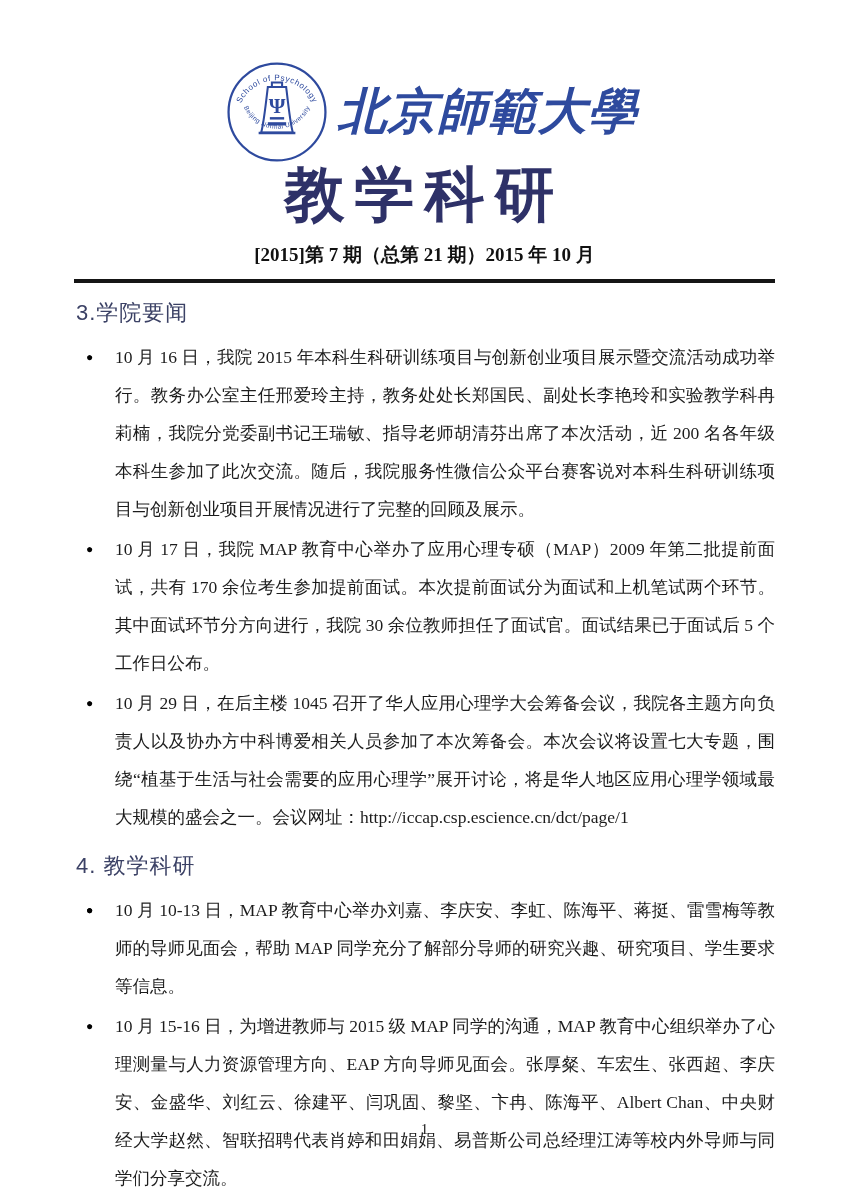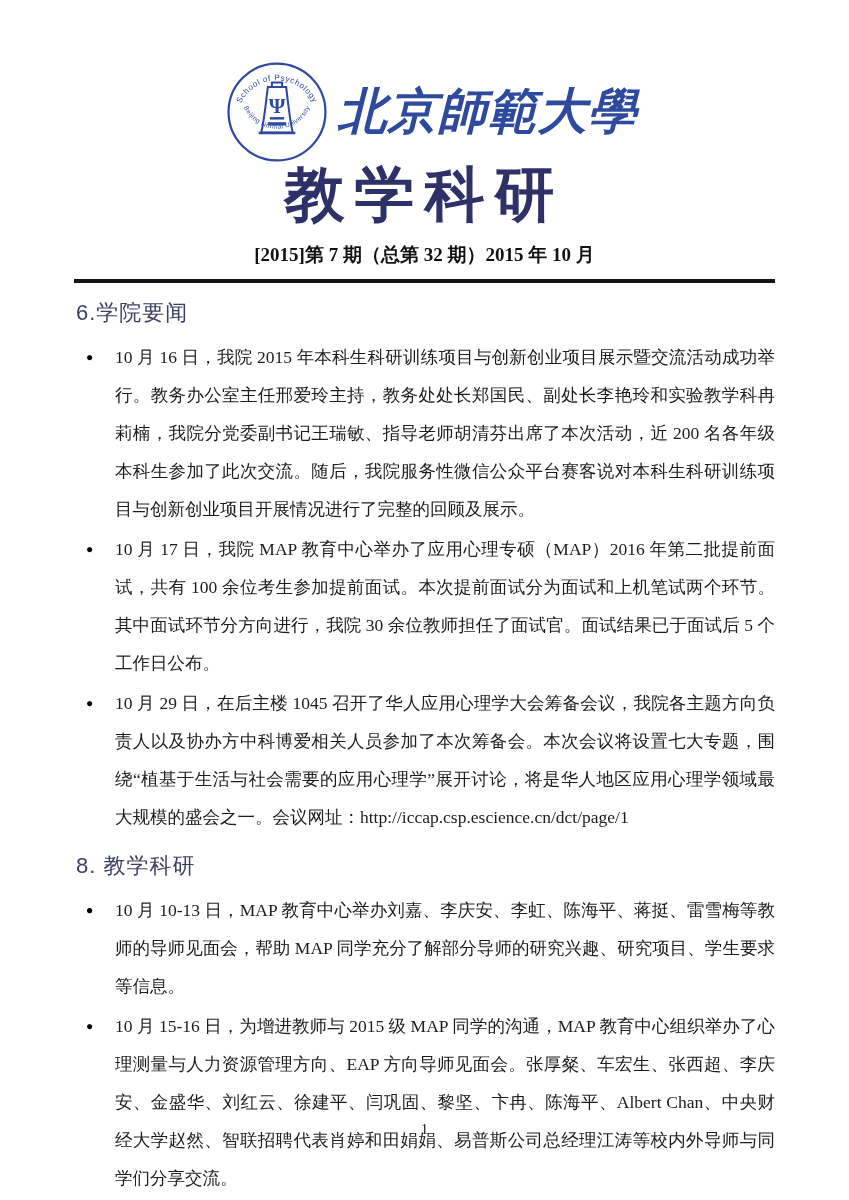--- a/index.html
+++ b/index.html
@@ -119,34 +119,34 @@
         </g>
       </svg>
       <div class="org-name">
         <span class="org-script">北京師範大學</span>
       </div>
     </div>
 
     <div class="doc-title">教学科研</div>
 
     <div class="issue-line">
-      <span class="issue-no">[2015]第 7 期（总第 32 期）</span><span class="issue-date">2015 年 10 月</span>
+      <span class="issue-no">[2015]第 7 期（总第 21 期）</span><span class="issue-date">2015 年 10 月</span>
     </div>
 
     <div class="rule"></div>
   </header>
 
   <main>
-      <div class="section-heading">6.学院要闻</div>
+      <div class="section-heading">3.学院要闻</div>
       <ul class="bullet-list">
         <li><span class="marker">●</span><span>10 月 16 日，我院 2015 年本科生科研训练项目与创新创业项目展示暨交流活动成功举行。教务办公室主任邢爱玲主持，教务处处长郑国民、副处长李艳玲和实验教学科冉莉楠，我院分党委副书记王瑞敏、指导老师胡清芬出席了本次活动，近 200 名各年级本科生参加了此次交流。随后，我院服务性微信公众平台赛客说对本科生科研训练项目与创新创业项目开展情况进行了完整的回顾及展示。</span></li>
-        <li><span class="marker">●</span><span>10 月 17 日，我院 MAP 教育中心举办了应用心理专硕（MAP）2016 年第二批提前面试，共有 100 余位考生参加提前面试。本次提前面试分为面试和上机笔试两个环节。其中面试环节分方向进行，我院 30 余位教师担任了面试官。面试结果已于面试后 5 个工作日公布。</span></li>
+        <li><span class="marker">●</span><span>10 月 17 日，我院 MAP 教育中心举办了应用心理专硕（MAP）2009 年第二批提前面试，共有 170 余位考生参加提前面试。本次提前面试分为面试和上机笔试两个环节。其中面试环节分方向进行，我院 30 余位教师担任了面试官。面试结果已于面试后 5 个工作日公布。</span></li>
         <li><span class="marker">●</span><span>10 月 29 日，在后主楼 1045 召开了华人应用心理学大会筹备会议，我院各主题方向负责人以及协办方中科博爱相关人员参加了本次筹备会。本次会议将设置七大专题，围绕“植基于生活与社会需要的应用心理学”展开讨论，将是华人地区应用心理学领域最大规模的盛会之一。会议网址：http://iccap.csp.escience.cn/dct/page/1</span></li>
       </ul>
-      <div class="section-heading">8. 教学科研</div>
+      <div class="section-heading">4. 教学科研</div>
       <ul class="bullet-list">
         <li><span class="marker">●</span></li>
         <li><span class="marker">●</span><span>10 月 10-13 日，MAP 教育中心举办刘嘉、李庆安、李虹、陈海平、蒋挺、雷雪梅等教师的导师见面会，帮助 MAP 同学充分了解部分导师的研究兴趣、研究项目、学生要求等信息。</span></li>
         <li><span class="marker">●</span><span>10 月 15-16 日，为增进教师与 2015 级 MAP 同学的沟通，MAP 教育中心组织举办了心理测量与人力资源管理方向、EAP 方向导师见面会。张厚粲、车宏生、张西超、李庆安、金盛华、刘红云、徐建平、闫巩固、黎坚、卞冉、陈海平、Albert Chan、中央财经大学赵然、智联招聘代表肖婷和田娟娟、易普斯公司总经理江涛等校内外导师与同学们分享交流。</span></li>
       </ul>
     </main>
 
   <footer class="page-footer">
     <span>1</span>
   </footer>

